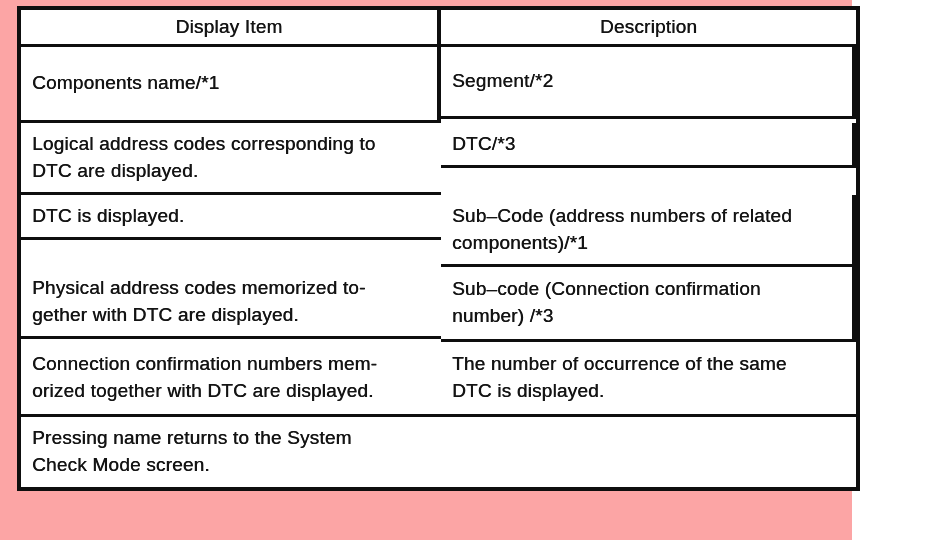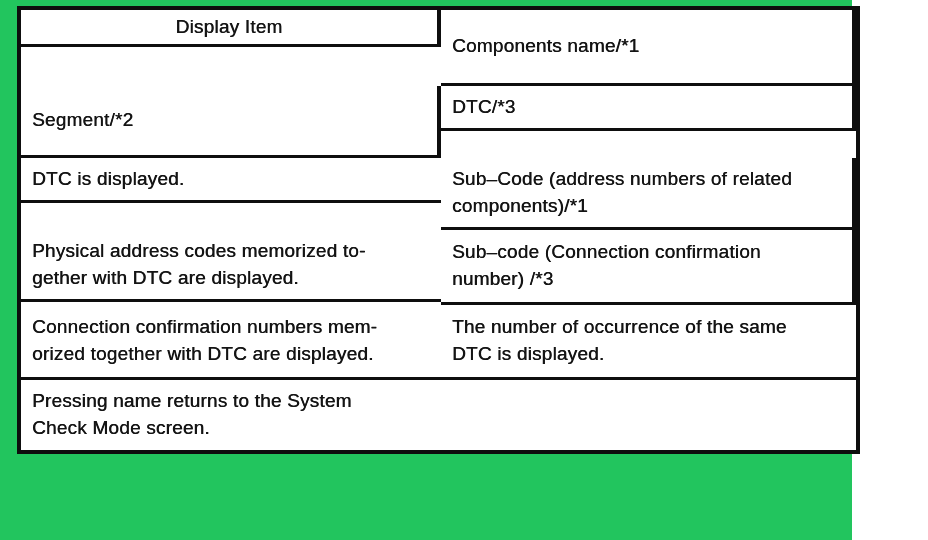--- a/index.html
+++ b/index.html
@@ -8,21 +8,21 @@
     width: 928px;
     height: 540px;
     background: #ffffff;
     font-family: "Liberation Sans", sans-serif;
     overflow: hidden;
   }
   .page {
     position: relative;
     width: 852px;
     height: 540px;
-    background: #22c55e;
+    background: #fca5a5;
   }
   .doc-table {
     position: absolute;
     left: 17px;
     top: 6px;
     width: 843px;
     box-sizing: border-box;
     border: 4px solid #0e0e0e;
     display: grid;
     grid-template-columns: 420px 1fr;
@@ -58,24 +58,27 @@
   .rh6 { height: 75px; }
   .rh7 { height: 70px; }
 </style>
 </head>
 <body>
 
 <div class="page">
   <div class="doc-table">
 
     <div class="cell left header rh0">Display Item</div>
+    <div class="cell header rh0">Description</div>
 
     <div class="cell left rh1">Components name/*1</div>
 
     <div class="cell left rh2">Segment/*2</div>
+    <div class="cell rh2">Logical address codes corresponding to
+DTC are displayed.</div>
 
     <div class="cell left rh3">DTC/*3</div>
     <div class="cell rh3">DTC is displayed.</div>
 
     <div class="cell left rh4">Sub–Code (address numbers of related
 components)/*1</div>
     <div class="cell rh4">Physical address codes memorized to-
 gether with DTC are displayed.</div>
 
     <div class="cell left rh5">Sub–code (Connection confirmation

